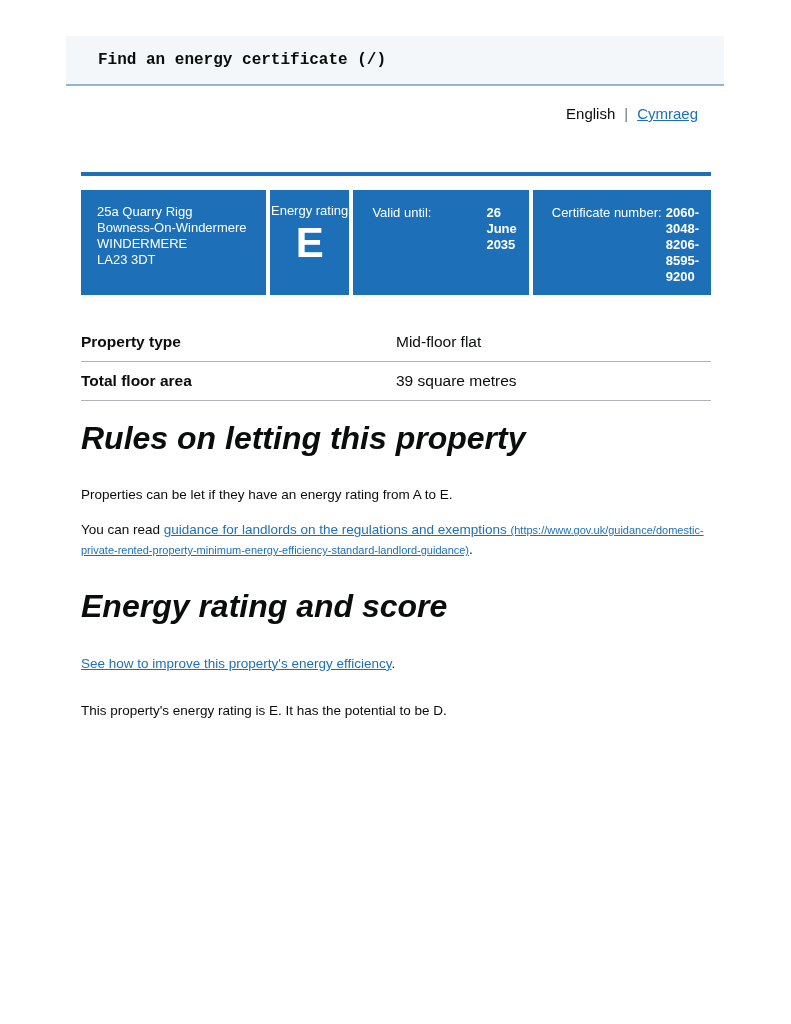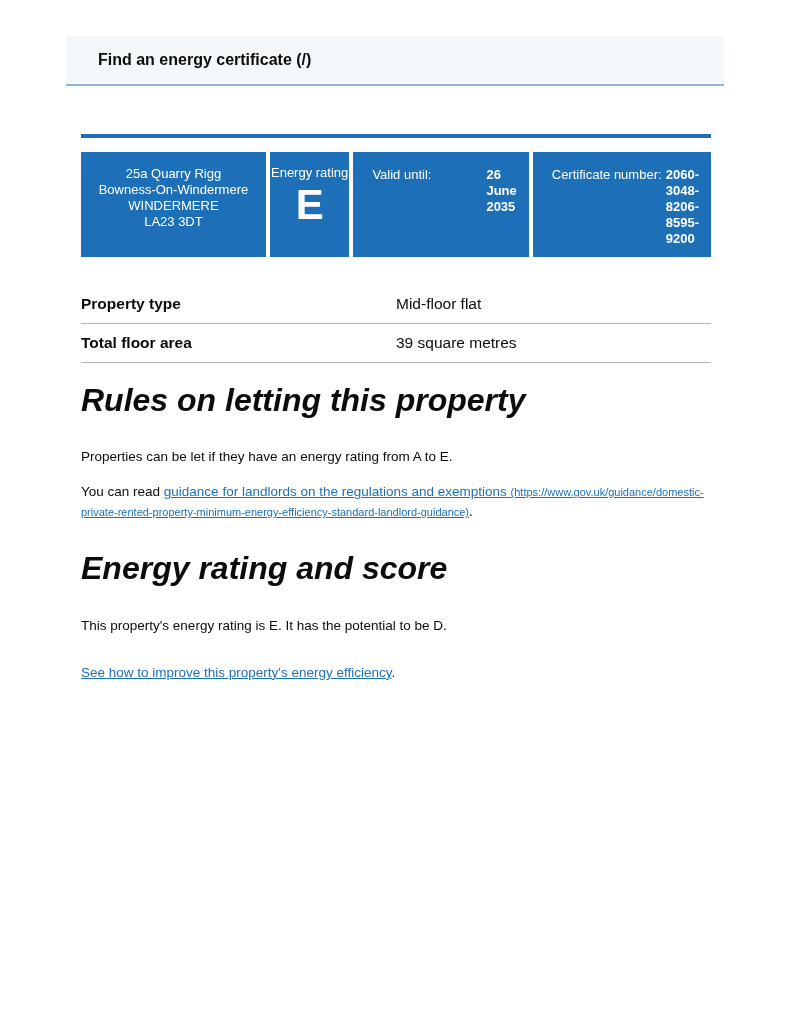--- a/index.html
+++ b/index.html
@@ -9,20 +9,21 @@
   .container { width: 658px; margin: 36px 0 0 66px; }
 
   
   .service-header {
     background: #f4f7fa;
     border-bottom: 2px solid #8fb5d8;
     padding: 15px 10px 15px 32px;
     font-size: 16px;
     font-weight: bold;
     line-height: 18px;
+    font-family: Liberation Mono, monospace;
   }
   .service-header a { color: #0b0c0c; text-decoration: none; }
 
   
   .lang-row {
     text-align: right;
     padding-right: 26px;
     margin-top: 18px;
     font-size: 15px;
     line-height: 20px;
@@ -48,21 +49,21 @@
     background: #1d70b8;
   }
 
   
   .summary-box {
     margin-top: 14px;
     display: flex;
     gap: 4px;
     height: 105px;
   }
-  .summary-box .panel { background: #1d70b8; color: #ffffff; text-align: center; }
+  .summary-box .panel { background: #1d70b8; color: #ffffff; }
   .panel-address { width: 232px; padding: 14px 16px; font-size: 13px; line-height: 16px; }
   .panel-rating { width: 104px; text-align: center; padding-top: 13px; }
   .panel-rating .rating-label { font-size: 13px; line-height: 16px; }
   .panel-rating .rating-letter { font-size: 42px; font-weight: bold; line-height: 44px; margin-top: 2px; }
   .panel-meta { flex: 1; display: flex; gap: 4px; background: transparent; }
   .panel-meta .meta-row {
     background: #1d70b8; color: #ffffff;
     flex: 1; display: flex;
     padding: 15px 12px 0 19px;
     font-size: 13px; line-height: 16px;
@@ -98,20 +99,23 @@
 </style>
 </head>
 <body>
 
 <div class="container">
 
   <div class="service-header">
     <a>Find an energy certificate (/)</a>
   </div>
 
+  <div class="lang-row">
+    <span>English</span><span class="lang-sep">|</span><a class="link">Cymraeg</a>
+  </div>
 
 
   <div class="content">
 
     <div class="section-divider"></div>
 
     <div class="summary-box">
       <div class="panel panel-address">
         <div>25a Quarry Rigg</div>
         <div>Bowness-On-Windermere</div>
@@ -146,18 +150,18 @@
     </div>
 
     <h2 class="section-heading">Rules on letting this property</h2>
 
     <p class="body-text">Properties can be let if they have an energy rating from A to E.</p>
 
     <p class="body-text link-para"><span>You can read </span><a class="link"><span>guidance for landlords on the regulations and exemptions</span> <span class="small-url">(https://www.gov.uk/guidance/domestic-private-rented-property-minimum-energy-efficiency-standard-landlord-guidance)</span></a><span class="punct">.</span></p>
 
     <h2 class="section-heading rating-heading">Energy rating and score</h2>
 
+    <p class="body-text"><a class="link">See how to improve this property's energy efficiency</a><span class="punct">.</span></p>
+
     <p class="body-text">This property's energy rating is E. It has the potential to be D.</p>
-
-    <p class="body-text"><a class="link">See how to improve this property's energy efficiency</a><span class="punct">.</span></p>
 
   </div>
 </div>
 
 </body></html>

